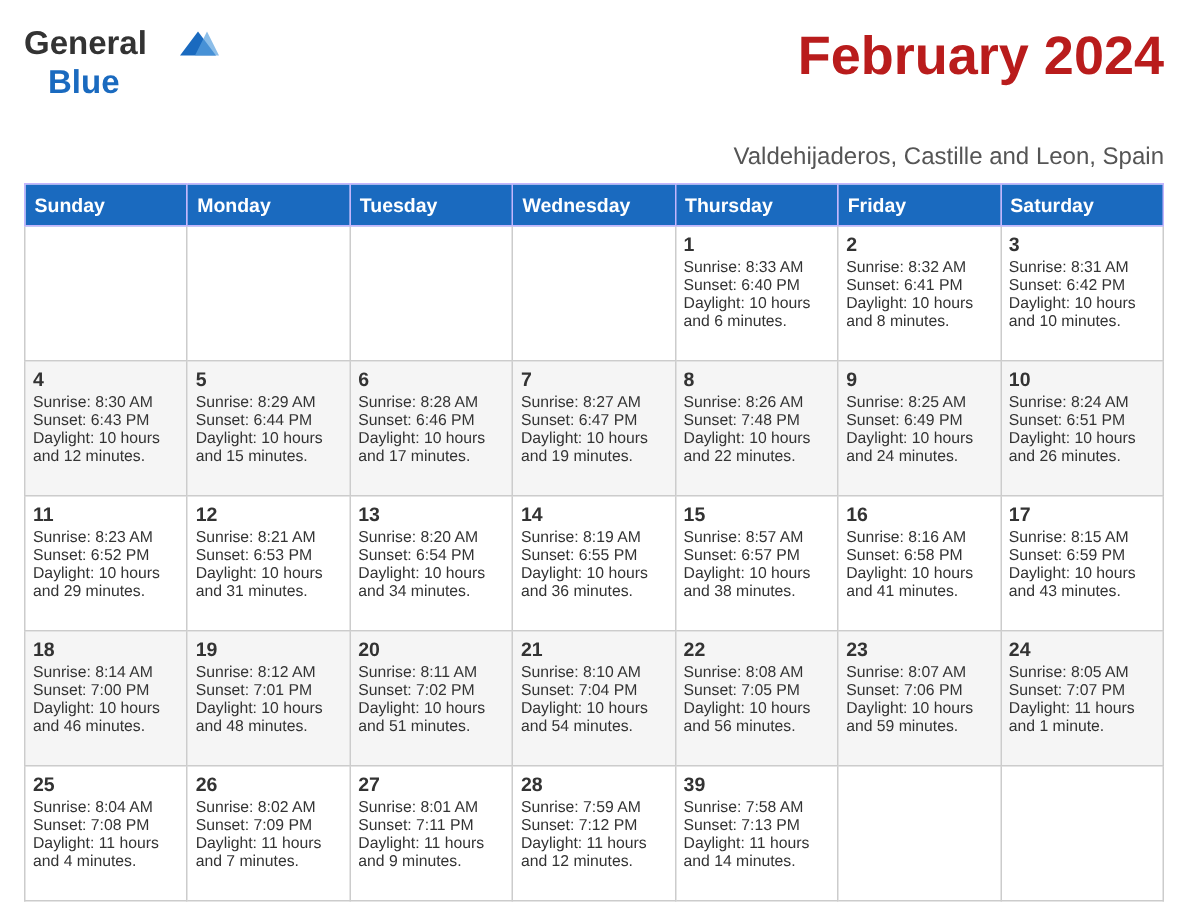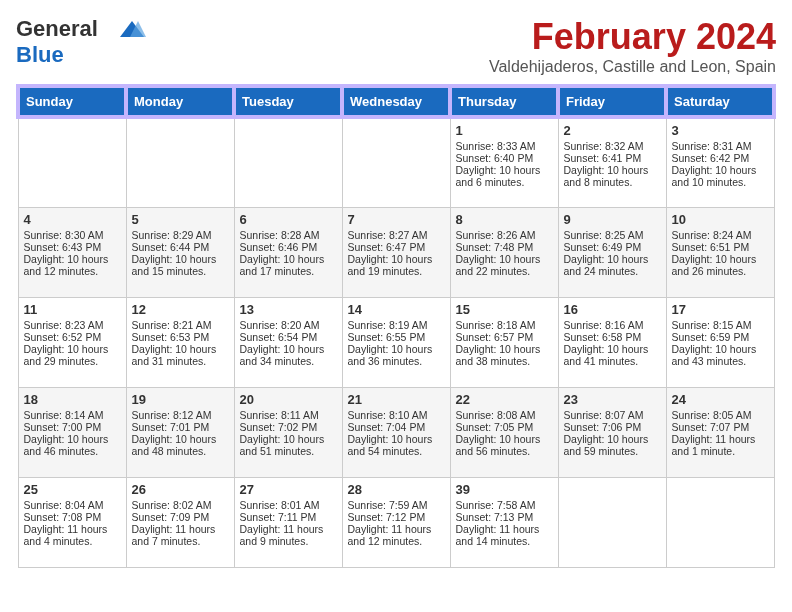--- a/index.html
+++ b/index.html
@@ -23,20 +23,21 @@
     }
     .logo-general {
       font-size: 22px;
       font-weight: bold;
       color: #333;
     }
     .logo-blue {
       font-size: 22px;
       font-weight: bold;
       color: #1a6abf;
+      margin-left: 16px;
     }
     .logo-icon {
       width: 28px;
       height: 20px;
       display: inline-block;
     }
     .logo-row {
       display: flex;
       align-items: center;
       gap: 20px;
@@ -45,33 +46,34 @@
       text-align: right;
     }
     .month-title {
       font-size: 36px;
       font-weight: bold;
       color: #b91c1c;
     }
     .location-title {
       font-size: 16px;
       color: #555;
+      margin-top: 38px;
     }
     table {
       width: 100%;
       border-collapse: collapse;
       table-layout: fixed;
     }
     th {
       background-color: #1a6abf;
       color: #fff;
       text-align: left;
       padding: 6px 6px;
       font-size: 13px;
-      border: 4px solid #c4b5fd;
+      border: 1px solid #c4b5fd;
     }
     td {
       vertical-align: top;
       border: 1px solid #ccc;
       padding: 4px 5px;
       font-size: 10.5px;
       color: #333;
       height: 90px;
     }
     .day-num {
@@ -224,21 +226,21 @@
         </td>
         <td>
           <span class="day-num">14</span>
           <div>Sunrise: 8:19 AM</div>
           <div>Sunset: 6:55 PM</div>
           <div>Daylight: 10 hours</div>
           <div>and 36 minutes.</div>
         </td>
         <td>
           <span class="day-num">15</span>
-          <div>Sunrise: 8:18 AM</div>
+          <div>Sunrise: 8:57 AM</div>
           <div>Sunset: 6:57 PM</div>
           <div>Daylight: 10 hours</div>
           <div>and 38 minutes.</div>
         </td>
         <td>
           <span class="day-num">16</span>
           <div>Sunrise: 8:16 AM</div>
           <div>Sunset: 6:58 PM</div>
           <div>Daylight: 10 hours</div>
           <div>and 41 minutes.</div>

